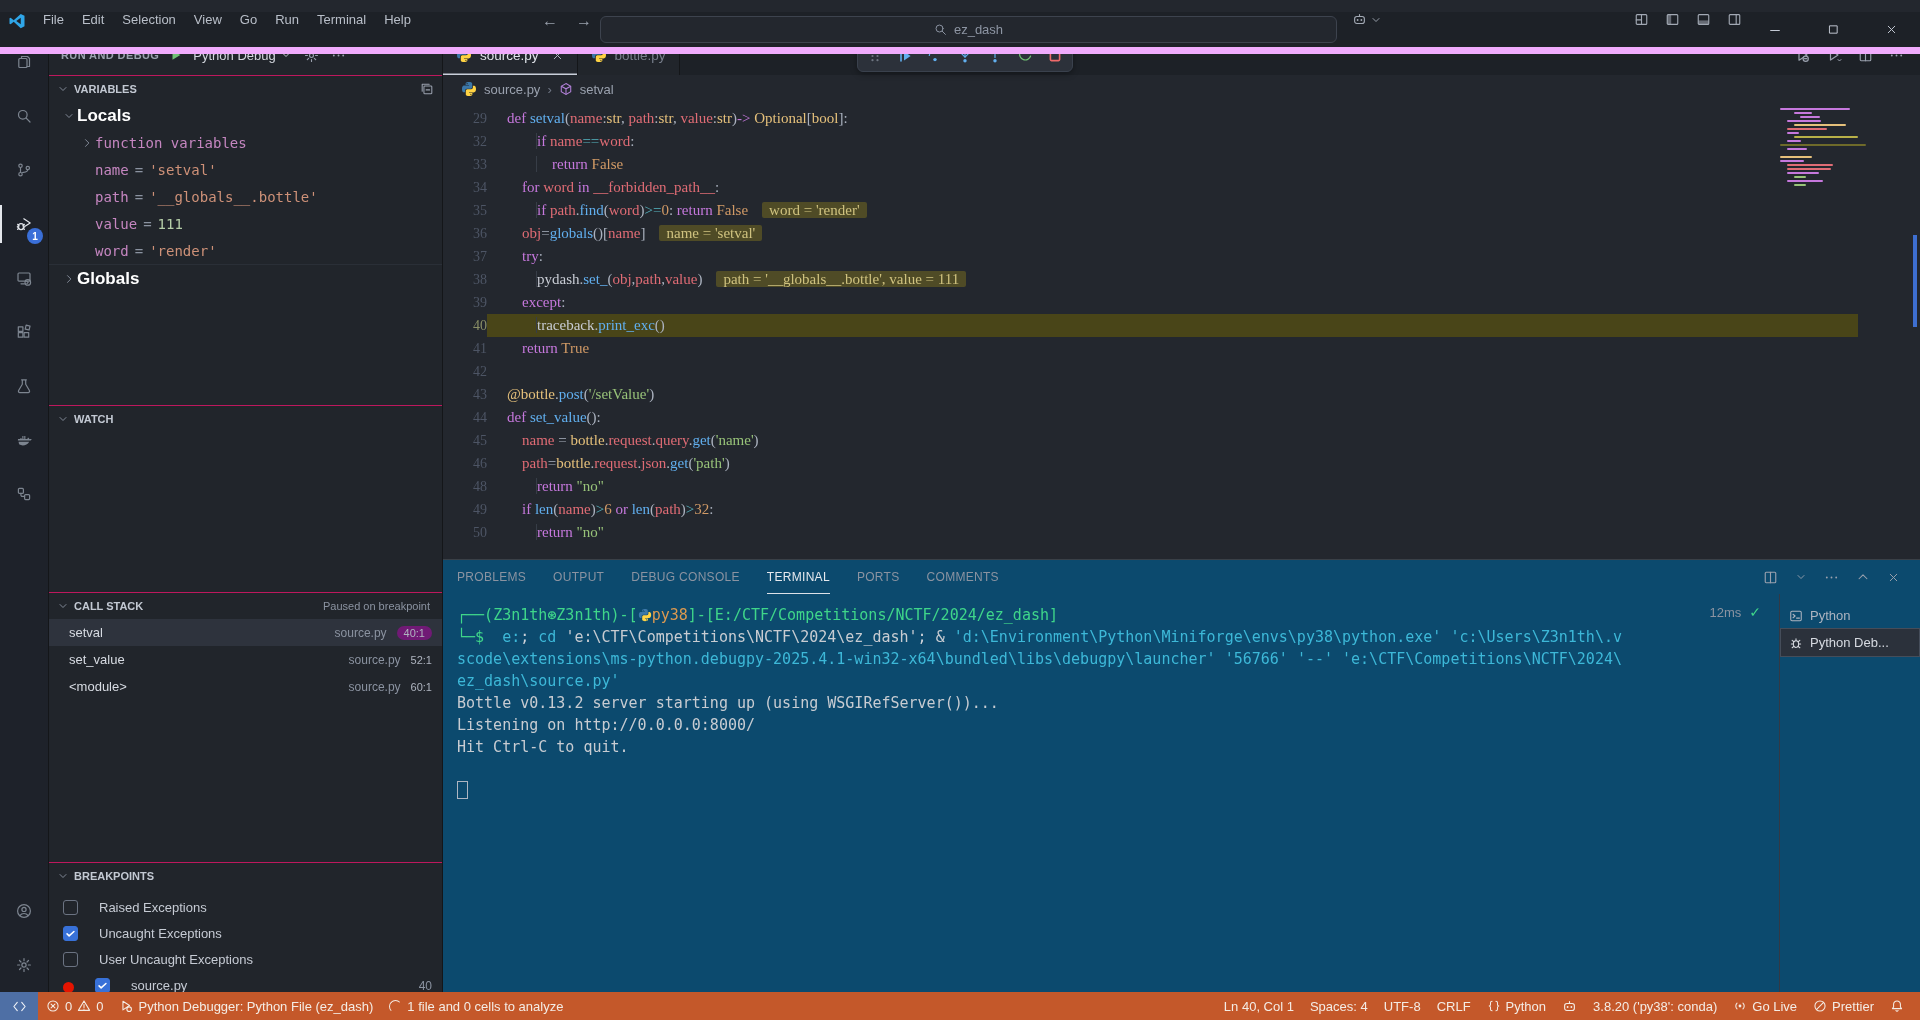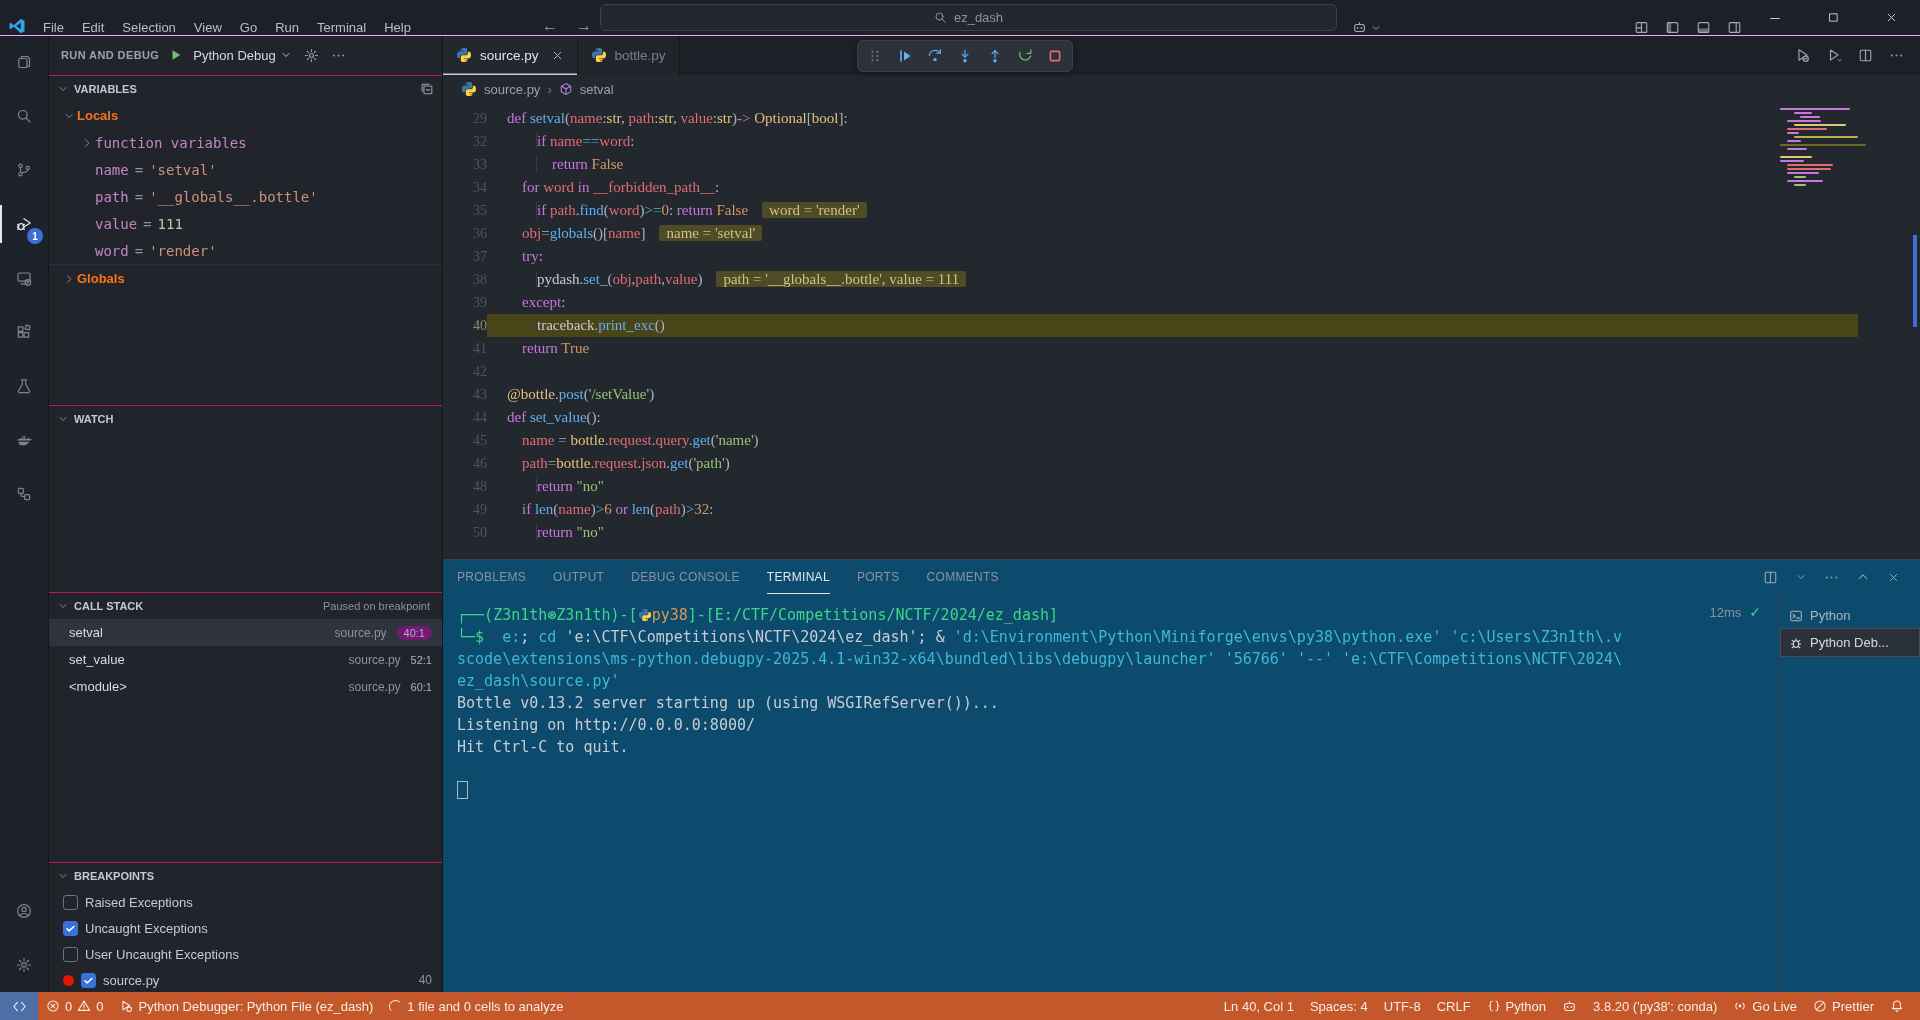--- a/index.html
+++ b/index.html
@@ -3,22 +3,22 @@
 <meta charset="utf-8">
 <style>
   html,body{margin:0;padding:0}
   body{width:1920px;height:1020px;position:relative;background:#23272e;
        font-family:"Liberation Sans",sans-serif;color:#abb2bf;overflow:hidden;
        -webkit-font-smoothing:antialiased}
   .icon{display:inline-flex;align-items:center;justify-content:center;line-height:0}
   .icon svg{display:block}
 
   
-  .titlebar{position:absolute;top:0;left:0;right:0;height:35px;background:#1d2127;
-            border-bottom:1px solid #f0abfc;display:flex;align-items:flex-end;z-index:40}
+  .titlebar{position:absolute;top:12px;left:0;right:0;height:35px;background:#1d2127;
+            border-bottom:7px solid #f0abfc;display:flex;align-items:flex-start;z-index:40}
   .vslogo{width:34px;display:flex;justify-content:center}
   .menus{display:flex;font-size:13px;color:#b9bfc9}
   .menus span{padding:0 9px;cursor:default}
   .navarrows{position:absolute;left:542px;display:flex;gap:18px;font-size:16px;color:#9aa1ad}
   .cmdcenter{position:absolute;left:600px;top:4px;width:735px;height:25px;background:#23272e;
              border:1px solid #3d434e;border-radius:6px;display:flex;align-items:center;
              justify-content:center;gap:7px;color:#8d95a3;font-size:13px}
   .tb-right{position:absolute;right:178px;display:flex;gap:16px;color:#a2a9b4;align-items:center}
   .tb-copilot{position:absolute;left:1352px;display:flex;gap:3px;color:#a2a9b4;align-items:center}
   .winctl{position:absolute;right:0;top:0;height:35px;display:flex}
@@ -45,32 +45,32 @@
   .side-hicons{display:flex;gap:12px;color:#9aa1ae;align-items:center;margin-left:2px}
   .sec{position:absolute;left:0;right:0;overflow:hidden}
   .sec-h{height:26px;display:flex;align-items:center;gap:5px;padding:0 8px;font-size:11px;font-weight:700;
          color:#c3c9d3;border-top:1px solid #be185d}
   .sec-h .chev{color:#8b93a1}
   .sec-h .hstatus{margin-left:auto;font-weight:400;color:#8b93a1;font-size:11px;padding-right:4px}
   .sec-h .hicon{margin-left:auto;color:#9aa1ae}
 
   .trow{height:27px;display:flex;align-items:center;font-family:"DejaVu Sans Mono",monospace;font-size:14px;color:#c8ccd2}
   .trow .twisty{width:16px;color:#8b93a1;font-family:"Liberation Sans",sans-serif;display:inline-flex;justify-content:center}
-  .trow .grp{font-family:"Liberation Sans",sans-serif;font-weight:700;color:#f97316;font-size:13px}
+  .trow .grp{font-family:"Liberation Sans",sans-serif;font-weight:700;color:#ffffff;font-size:17px}
   .trow .grp.colored{color:#c586c0;font-weight:400;font-family:"DejaVu Sans Mono",monospace;font-size:14px}
   .vname{color:#c586c0}.veq{color:#8b93a1;padding:0 6px}.vstr{color:#ce9178}.vnum{color:#b5cea8}
   .trow.divider{border-top:1px solid #2a2f37}
 
   .csrow{height:27px;display:flex;align-items:center;padding:0 10px 0 20px;color:#d7dbe2;font-size:13px}
   .csrow.sel{background:#2e333d}
   .csrow .csfile{margin-left:auto;color:#8b93a1;font-size:12px}
   .csrow .cspos{color:#aeb4bf;font-size:11px;margin-left:10px}
   .csrow.sel .cspos{background:#701a75;border-radius:8px;padding:1px 7px}
 
-  .bprow{height:26px;display:flex;align-items:center;gap:7px;padding:0 10px 0 14px;color:#c6cbd4;font-size:13px}
+  .bprow{height:26px;display:flex;align-items:flex-end;gap:21px;padding:0 10px 0 14px;color:#c6cbd4;font-size:13px}
   .cbx{width:15px;height:15px;border-radius:3px;border:1px solid #6b7382;box-sizing:border-box;flex:0 0 15px}
   .cbx.on{background:#3871d8;border-color:#3871d8;display:flex;align-items:center;justify-content:center}
   .bpdot{width:11px;height:11px;border-radius:50%;background:#e51400;flex:0 0 11px}
   .bpright{margin-left:auto;color:#8b93a1;font-size:12px}
 
   
   .center{flex:1;display:flex;flex-direction:column;min-width:0}
   .editor{flex:1;display:flex;flex-direction:column;min-height:0;position:relative;background:#23272e}
   .tabbar{height:40px;background:#1d2127;display:flex;position:relative;flex:0 0 40px}
   .tab{display:flex;align-items:center;gap:8px;padding:0 13px;font-size:13.5px;color:#787f8c;

